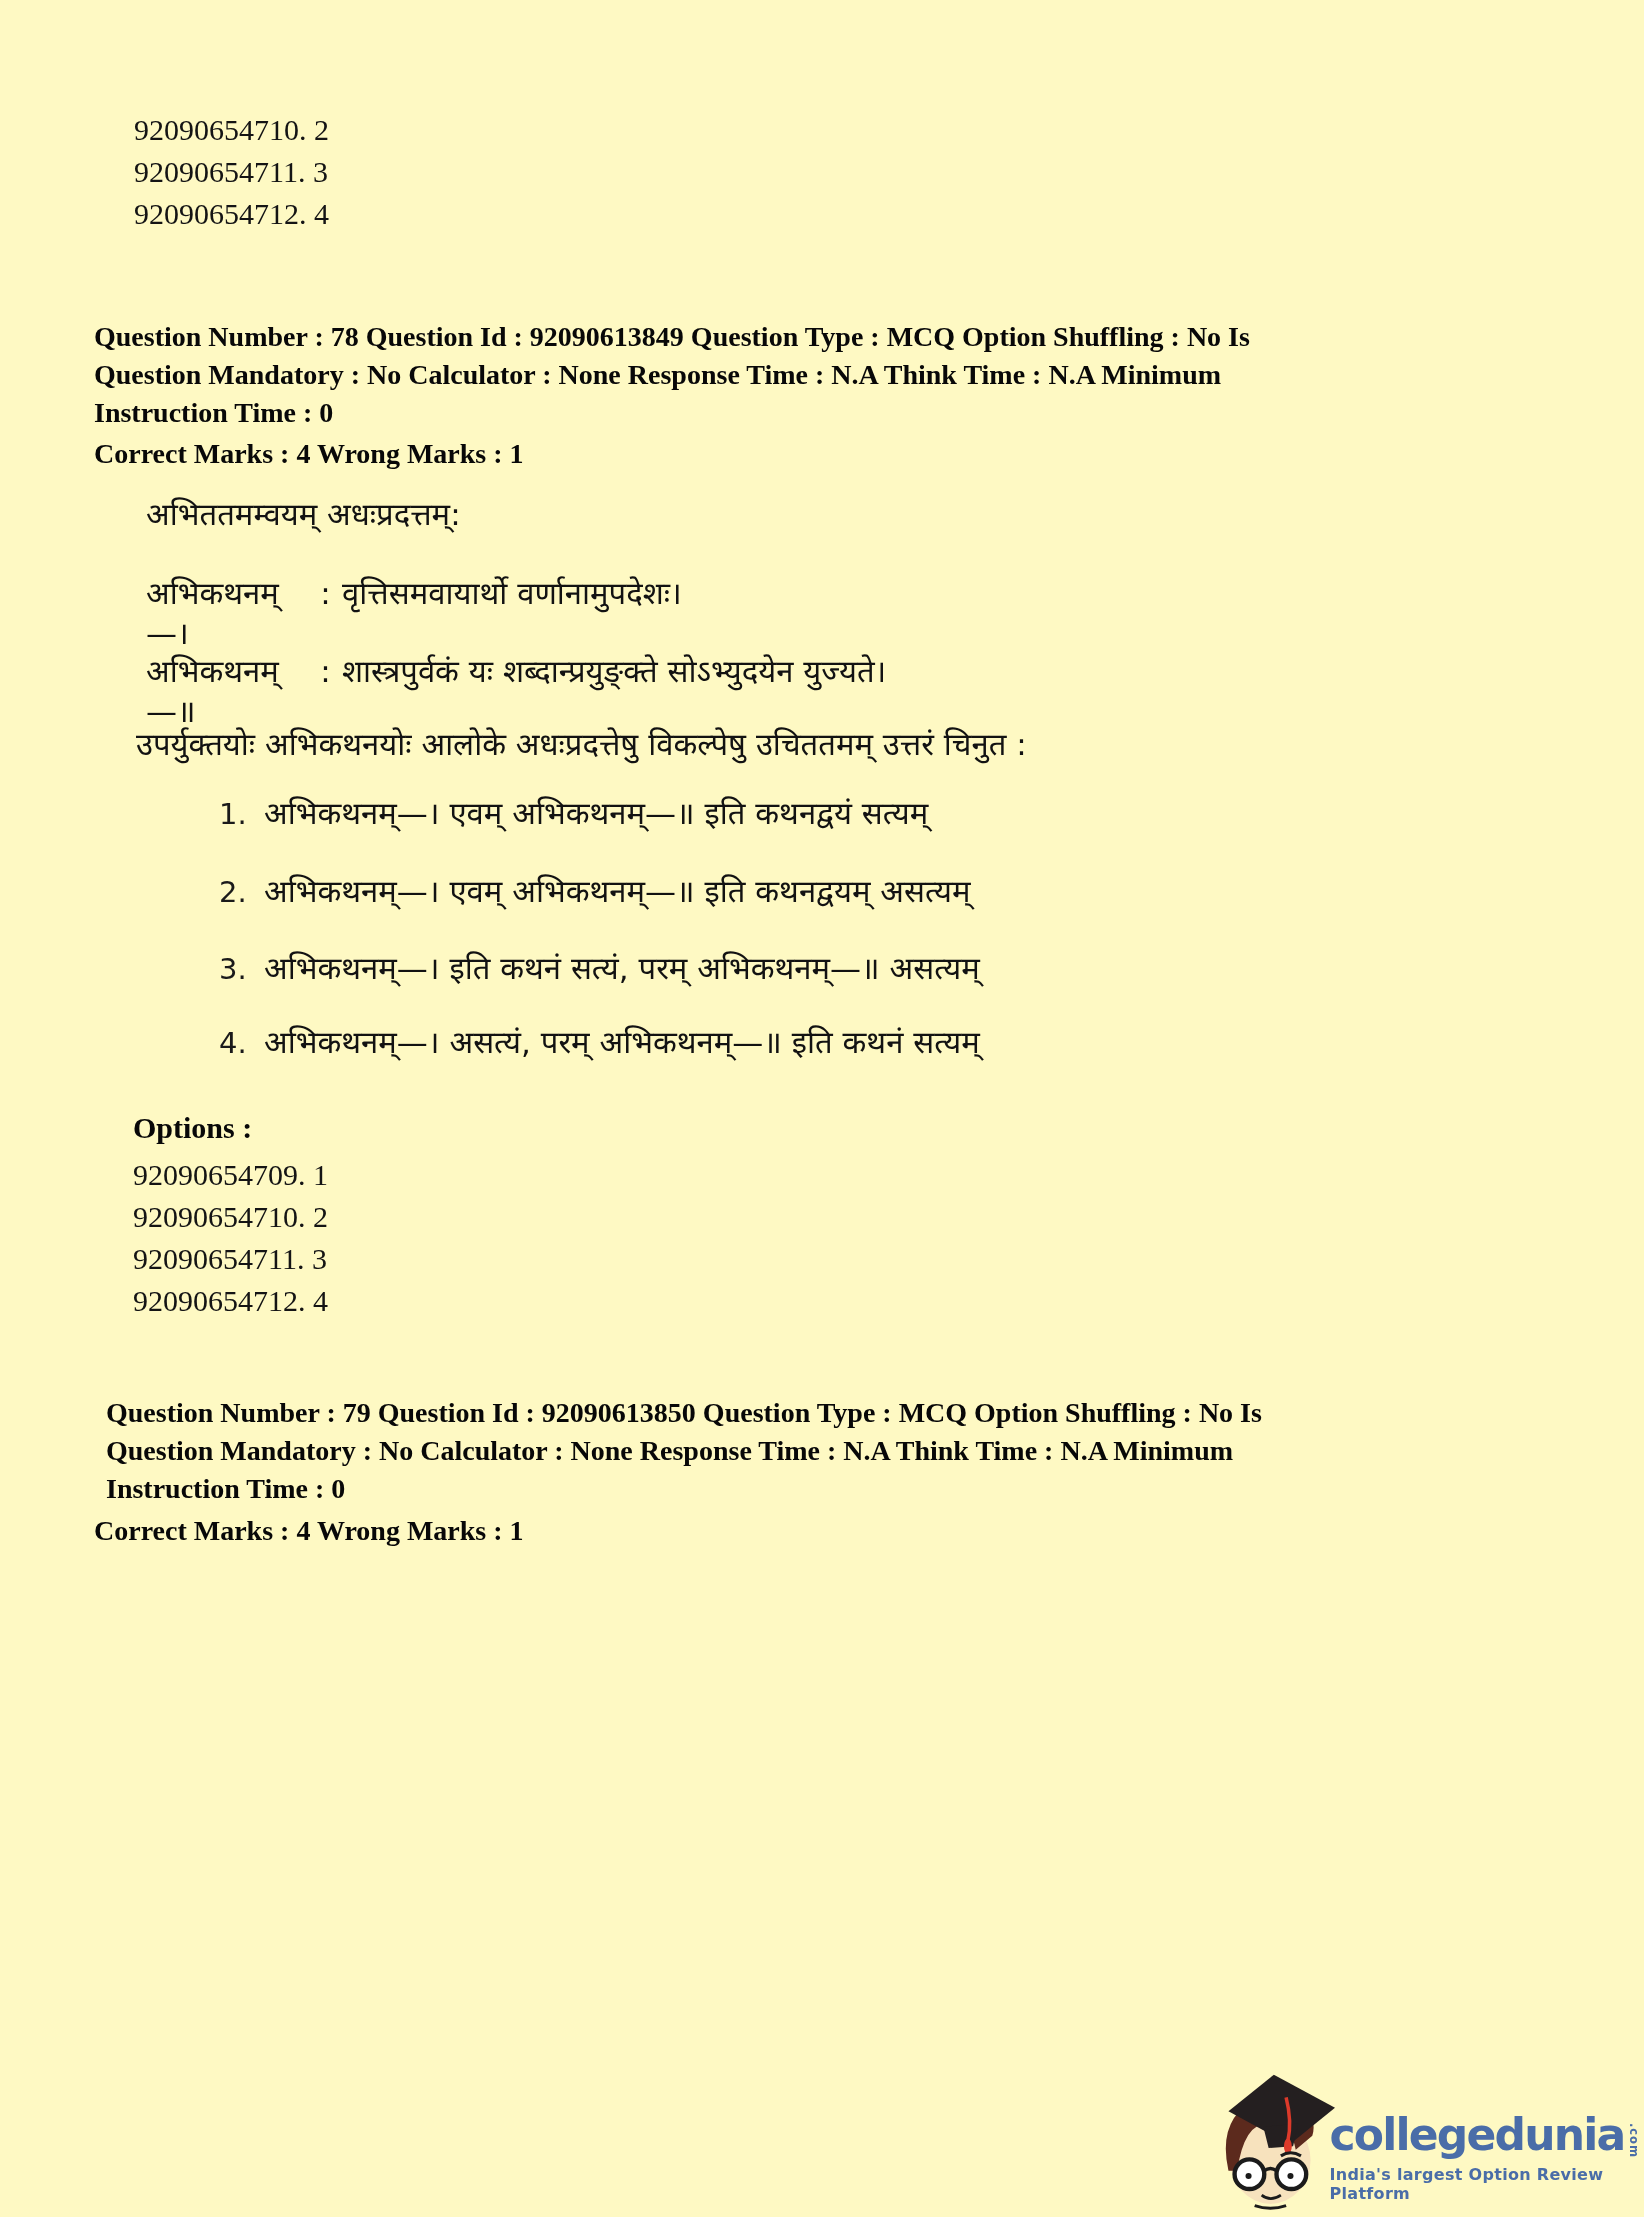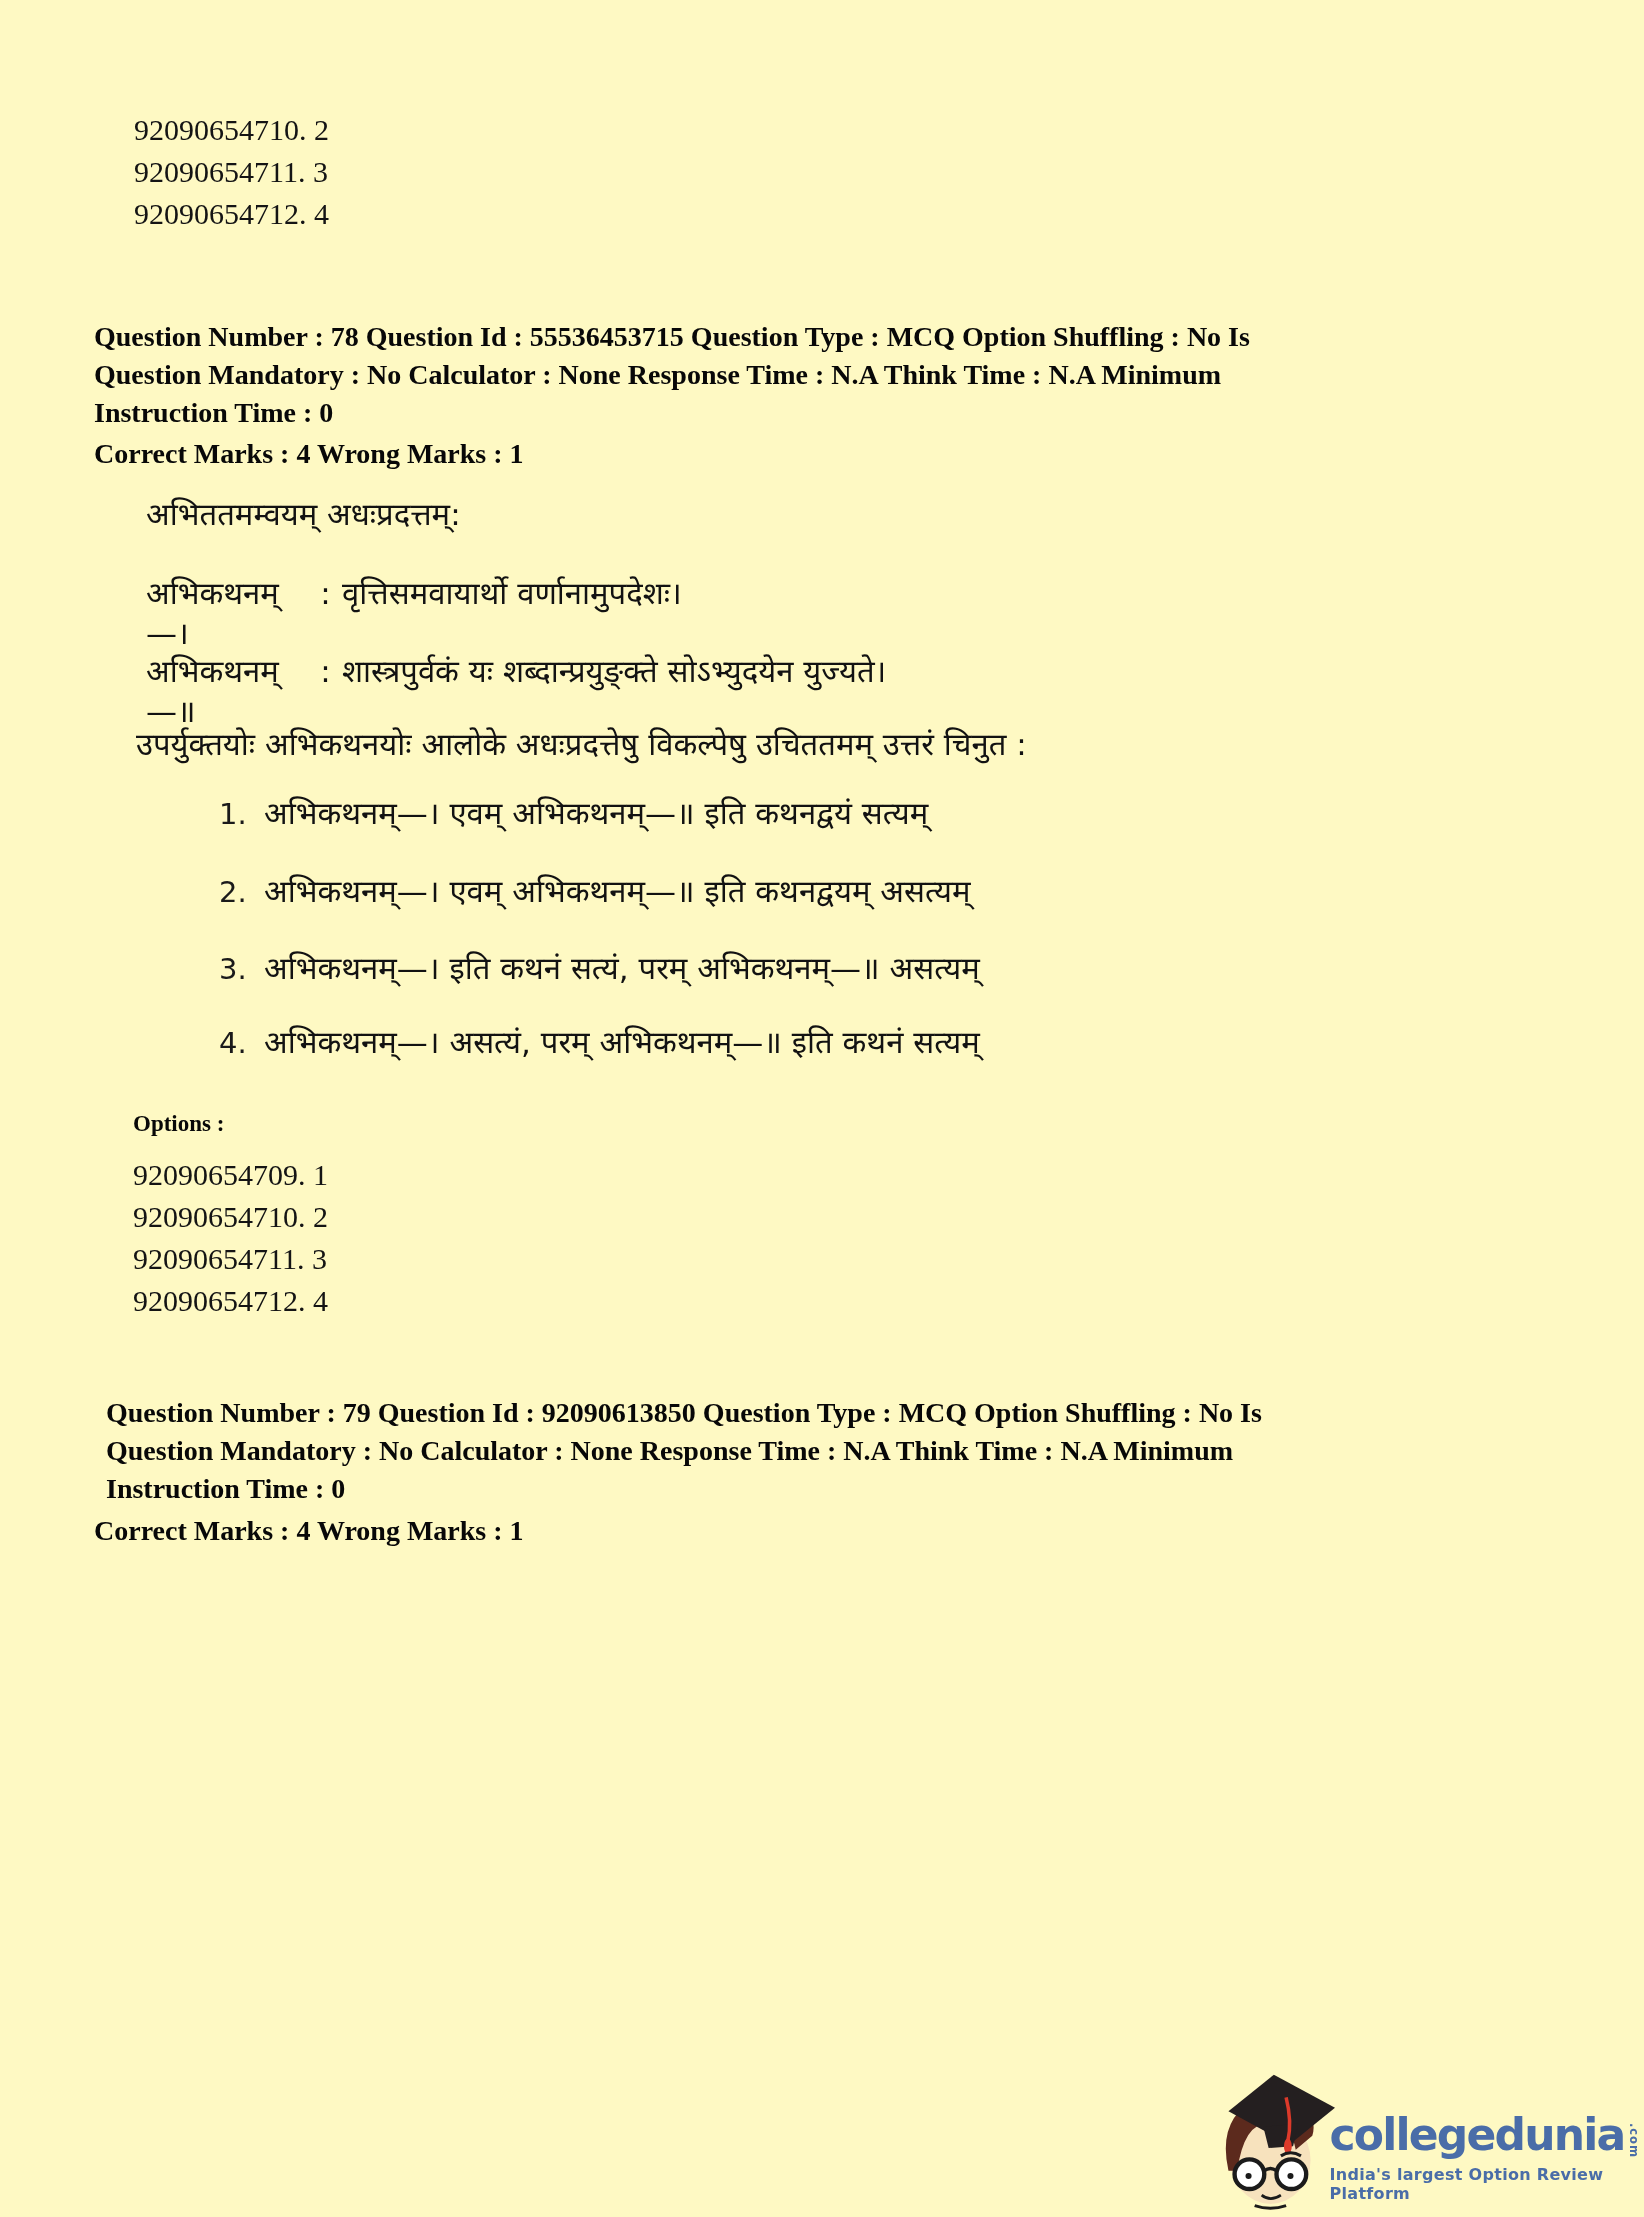--- a/index.html
+++ b/index.html
@@ -22,21 +22,21 @@
   .meta-block { position:absolute; left:94px; width:1397px;
                 font-weight:bold; font-size:28px; line-height:38px; color:#080808; }
   .q78-meta { top:318px; }
   .q79-meta { top:1394px;margin-left:12px; }
 
   .marks-line { position:absolute; left:94px; font-weight:bold; font-size:28px; color:#080808; }
   .q78-marks { top:438px; }
   .q79-marks { top:1515px; }
 
   .options-label { position:absolute; left:133px; top:1111px;
-                   font-weight:bold; font-size:23px; color:#080808; }
+                   font-weight:bold; font-size:30px; color:#080808; }
 
   
   .dev { font-family:"DejaVu Sans", sans-serif; color:#121212; font-size:31px; line-height:1.3; }
   .intro-line { position:absolute; left:146px; top:494px; }
   .assertion-row { position:absolute; left:146px; display:flex; align-items:flex-start; }
   .assertion-1 { top:573px; }
   .assertion-2 { top:651px; }
   .assertion-label { width:163px; flex:0 0 auto; }
   .assertion-colon { width:33px; flex:0 0 auto; text-align:center; }
   .assertion-text { flex:0 0 auto; }
@@ -67,21 +67,21 @@
 
 <div class="page">
 
   <div class="id-block top-ids">
     <div class="id-line">92090654710. 2</div>
     <div class="id-line">92090654711. 3</div>
     <div class="id-line">92090654712. 4</div>
   </div>
 
   <div class="meta-block q78-meta">
-    <div>Question Number : 78 Question Id : 55536453715 Question Type : MCQ Option Shuffling : No Is</div>
+    <div>Question Number : 78 Question Id : 92090613849 Question Type : MCQ Option Shuffling : No Is</div>
     <div>Question Mandatory : No Calculator : None Response Time : N.A Think Time : N.A Minimum</div>
     <div>Instruction Time : 0</div>
   </div>
   <div class="marks-line q78-marks">Correct Marks : 4 Wrong Marks : 1</div>
 
   <div class="dev intro-line">अभिततमम्वयम् अधःप्रदत्तम्:</div>
 
   <div class="dev assertion-row assertion-1">
     <span class="assertion-label">अभिकथनम्—।</span>
     <span class="assertion-colon">:</span>

